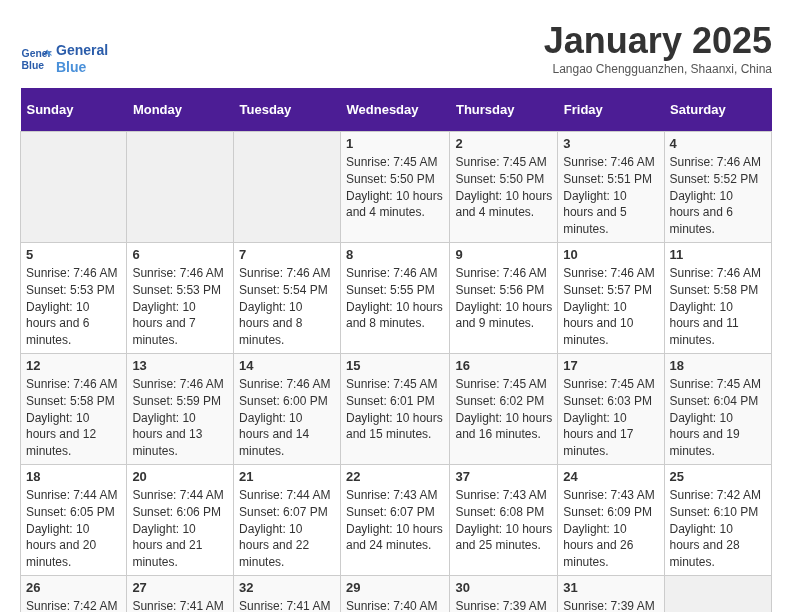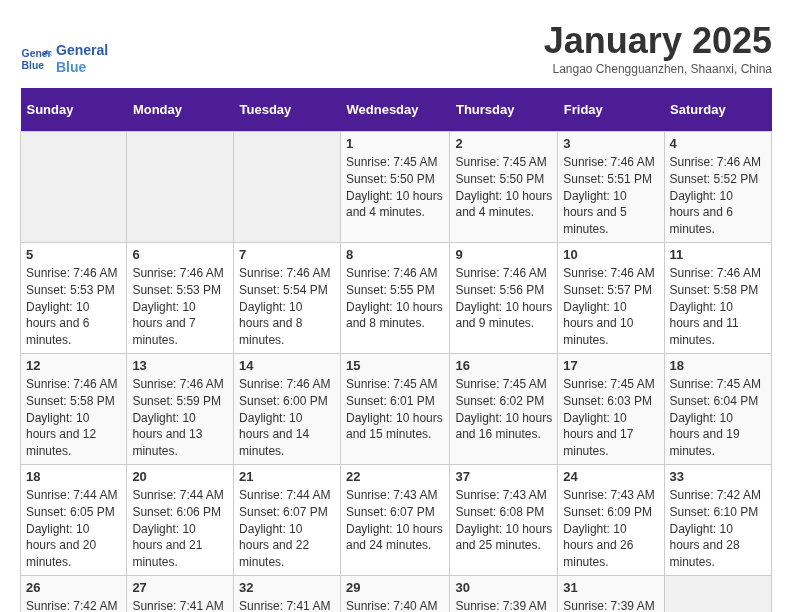--- a/index.html
+++ b/index.html
@@ -213,21 +213,21 @@
         </td>
         <td>
           <div class="day-number">37</div>
           <div class="day-info">Sunrise: 7:43 AM<br>Sunset: 6:08 PM<br>Daylight: 10 hours and 25 minutes.</div>
         </td>
         <td>
           <div class="day-number">24</div>
           <div class="day-info">Sunrise: 7:43 AM<br>Sunset: 6:09 PM<br>Daylight: 10 hours and 26 minutes.</div>
         </td>
         <td>
-          <div class="day-number">33</div>
+          <div class="day-number">25</div>
           <div class="day-info">Sunrise: 7:42 AM<br>Sunset: 6:10 PM<br>Daylight: 10 hours and 28 minutes.</div>
         </td>
       </tr>
       <tr>
         <td>
           <div class="day-number">26</div>
           <div class="day-info">Sunrise: 7:42 AM<br>Sunset: 6:11 PM<br>Daylight: 10 hours and 29 minutes.</div>
         </td>
         <td>
           <div class="day-number">27</div>

